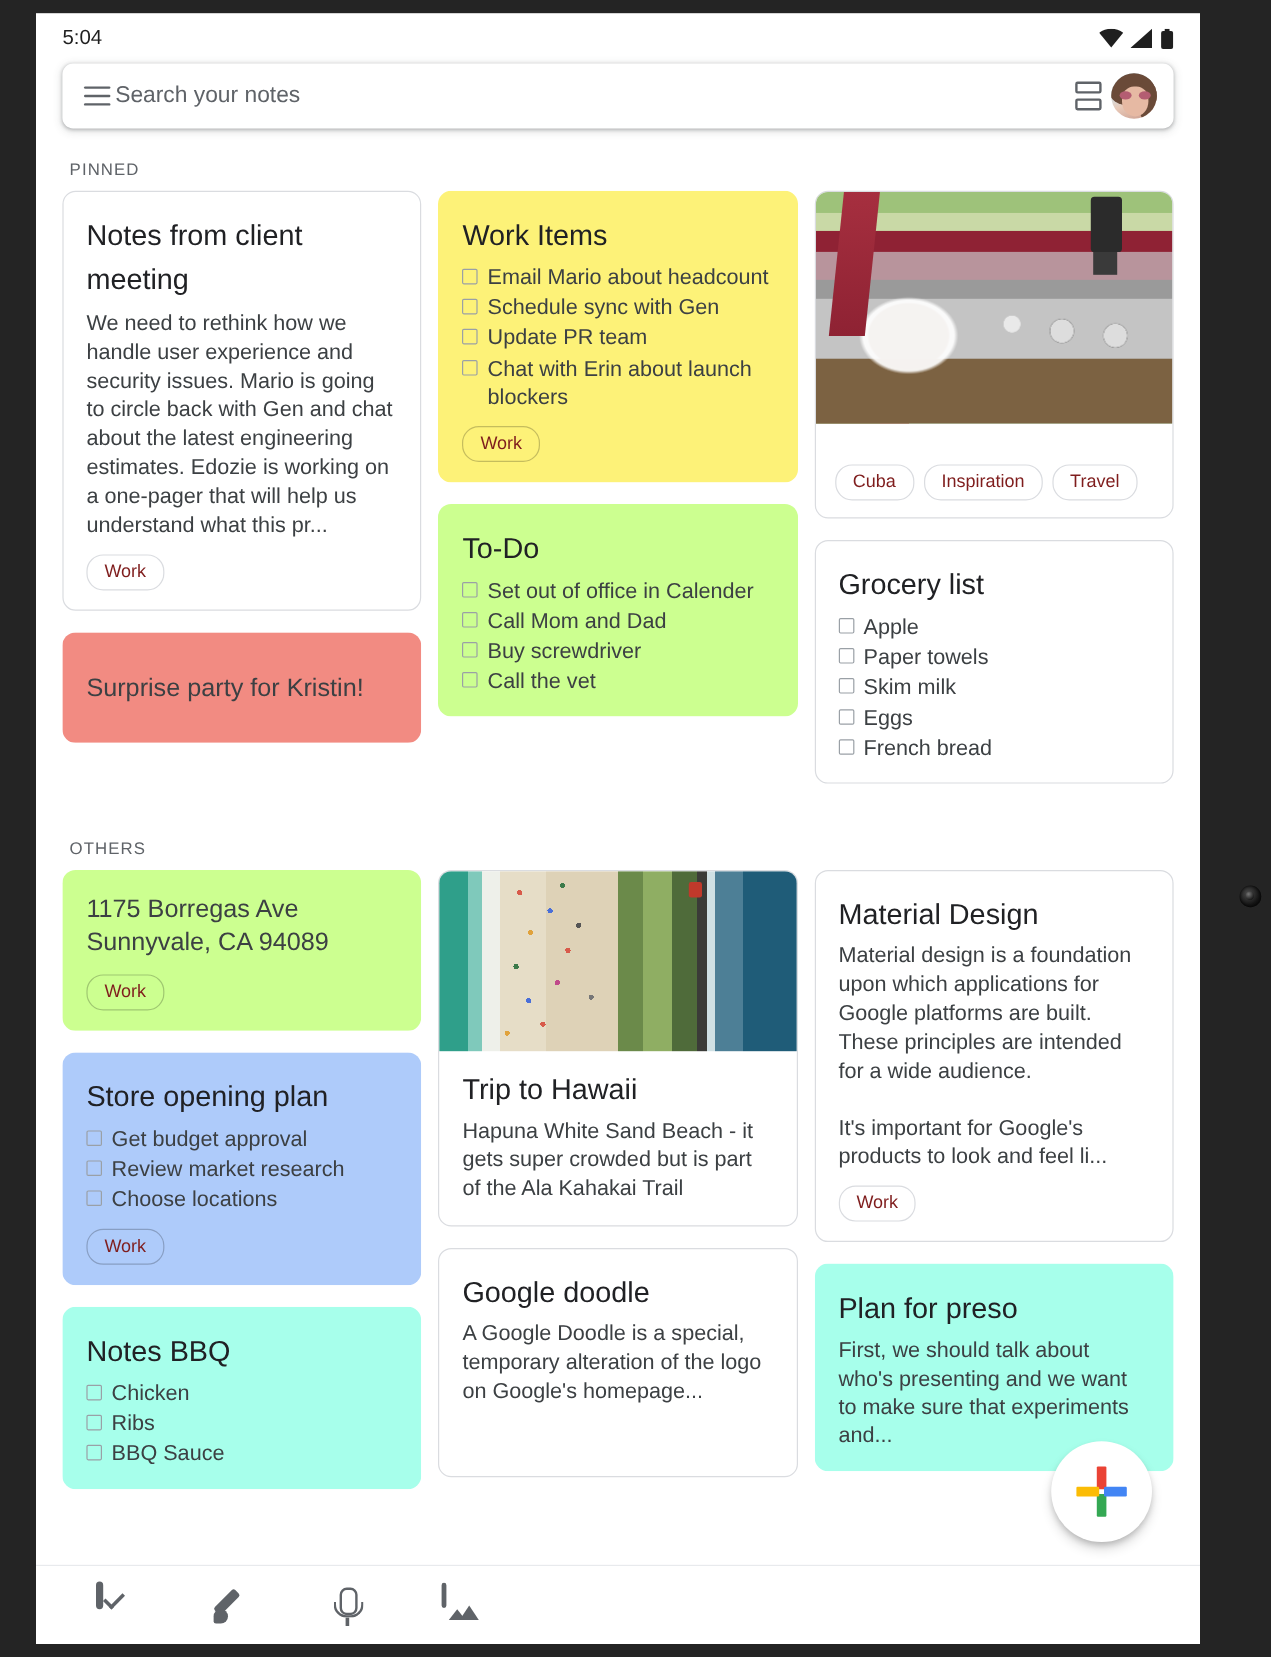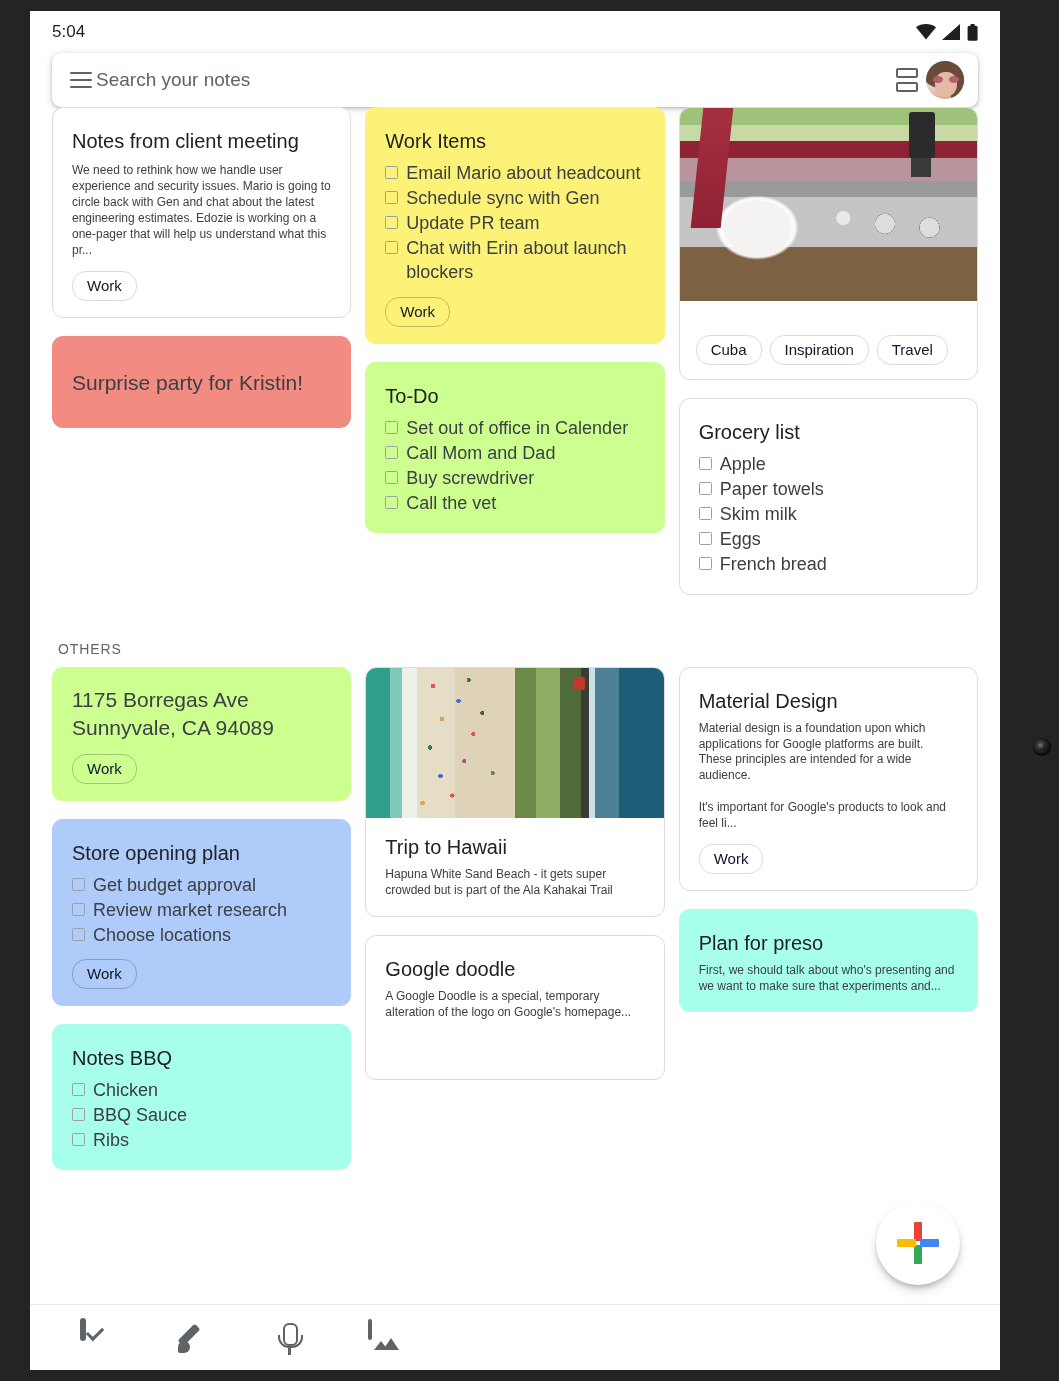--- a/index.html
+++ b/index.html
@@ -125,27 +125,27 @@
   .note {
     border-radius: 11px;
     padding: 18px 19px 16px 19px;
     position: relative;
   }
   .note.white { background:#fff; border:1px solid #dadce0; }
   .note.colored { border: 1px solid transparent; }
   .note.padless { padding: 0; overflow: hidden; }
 
   .note-title {
-    font-size: 20px; line-height: 1.55;
+    font-size: 24px; line-height: 1.55;
     font-weight: 500; color: #202124;
     margin-bottom: 6px;
   }
   .note-title.tight { margin-bottom: 4px; }
   .note-body {
-    font-size: 12px; line-height: 1.33;
+    font-size: 18px; line-height: 1.33;
     color: #3c4043;
     white-space: pre-wrap;
   }
   .note-plain {
     font-size: 21px; line-height: 1.34;
     color: #3c4043;
   }
   .checklist { margin-top: 2px; }
   .check-item {
     display: flex; gap: 8px; align-items: flex-start;
@@ -159,21 +159,21 @@
     border: 1.7px solid #9aa0a6;
     border-radius: 1.5px;
     margin-top: 5px;
   }
   .labels { display: flex; flex-wrap: wrap; gap: 8px; margin-top: 12px; }
   .chip {
     border: 1px solid rgba(0,0,0,.22);
     border-radius: 14px;
     padding: 5px 14px 6px 14px;
     font-size: 15px; font-weight: 500;
-    color: #0f172a;
+    color: #7f1d1d;
     white-space: nowrap;
   }
   .note.white .chip { border-color:#dadce0; }
 
   .note-img { width: 100%; display: block; height: 193px; }
   .note-img.hawaii { height: 150px; display:flex; }
   .note-img.hawaii > div { flex:1 1 0; }
   .img-body { padding: 14px 19px 18px 19px; }
   .img-chips { padding: 14px 16px 14px 16px; display:flex; gap:8px; flex-wrap:wrap;margin-top:20px; }
 
@@ -369,20 +369,21 @@
           <span class="glasses">
               <b></b>
               <b></b>
             </span>
         </span>
       </div>
     </div>
 
     <div class="content">
 
+      <div class="section-label">PINNED</div>
 
       <div class="columns">
 
         <div class="col">
           <div class="note white">
             <div class="note-title">Notes from client meeting</div>
             <div class="note-body">We need to rethink how we handle user experience and security issues. Mario is going to circle back with Gen and chat about the latest engineering estimates. Edozie is working on a one-pager that will help us understand what this pr...</div>
             <div class="labels">
               <span class="chip">Work</span>
             </div>
@@ -515,25 +516,25 @@
 
           <div class="note colored" style="background:#A7FFEB">
             <div class="note-title tight">Notes BBQ</div>
             <div class="checklist">
               <div class="check-item">
                   <span class="cbox"></span>
                   <span>Chicken</span>
                 </div>
               <div class="check-item">
                   <span class="cbox"></span>
+                  <span>Ribs</span>
+                </div>
+              <div class="check-item">
+                  <span class="cbox"></span>
                   <span>BBQ Sauce</span>
-                </div>
-              <div class="check-item">
-                  <span class="cbox"></span>
-                  <span>Ribs</span>
                 </div>
             </div>
           </div>
         </div>
 
         <div class="col">
           <div class="note white padless">
             <div class="note-img hawaii">
               <div class="haw-left"></div>
               <div class="haw-right"></div>

